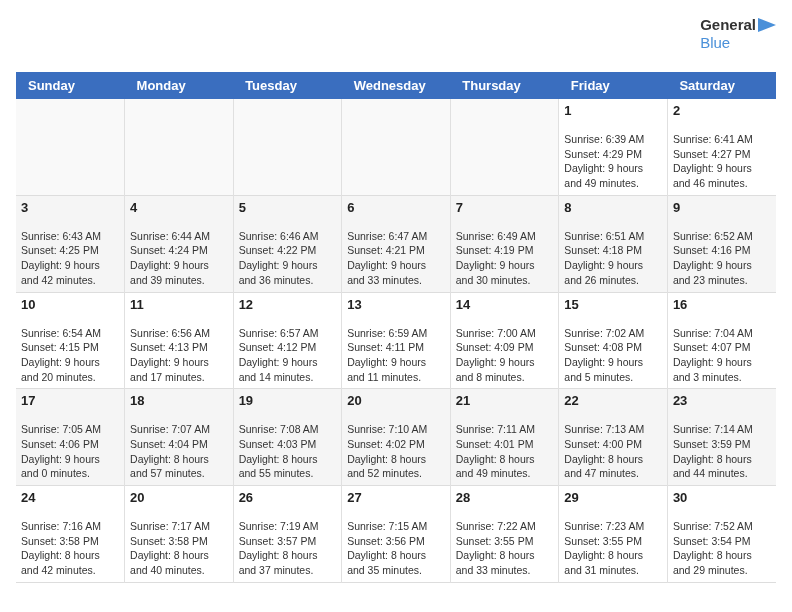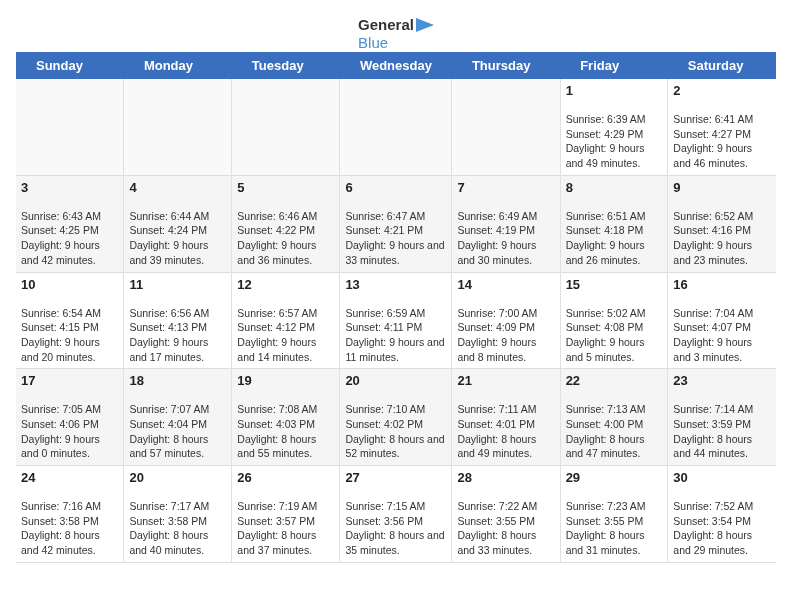--- a/index.html
+++ b/index.html
@@ -5,23 +5,23 @@
     * { box-sizing: border-box; margin: 0; padding: 0; }
     body {
       font-family: Arial, sans-serif;
       background: #fff;
       width: 792px;
       min-height: 612px;
       padding: 16px;
     }
     .header-area {
       display: flex;
-      justify-content: center;
+      justify-content: flex-end;
       align-items: flex-start;
-      margin-bottom: 0;
+      margin-bottom: 20px;
     }
     .logo {
       display: flex;
       align-items: center;
       gap: 4px;
     }
     .title-area {
       text-align: right;
     }
     .month-title {
@@ -34,21 +34,21 @@
       color: #555;
     }
     table {
       width: 100%;
       border-collapse: collapse;
       font-size: 11px;
     }
     thead tr th {
       background-color: #3a6ebf;
       color: #fff;
-      padding: 6px 20px;
+      padding: 6px 12px;
       text-align: left;
       font-size: 13px;
       font-weight: bold;
     }
     tbody tr {
       border-bottom: 1px solid #ddd;
     }
     tbody tr:nth-child(even) {
       background: #f5f5f5;
     }
@@ -205,21 +205,21 @@
 Daylight: 9 hours and 11 minutes.</div>
         </td>
         <td>
           <div class="day-number">14</div>
           <div class="day-info">Sunrise: 7:00 AM
 Sunset: 4:09 PM
 Daylight: 9 hours and 8 minutes.</div>
         </td>
         <td>
           <div class="day-number">15</div>
-          <div class="day-info">Sunrise: 5:02 AM
+          <div class="day-info">Sunrise: 7:02 AM
 Sunset: 4:08 PM
 Daylight: 9 hours and 5 minutes.</div>
         </td>
         <td>
           <div class="day-number">16</div>
           <div class="day-info">Sunrise: 7:04 AM
 Sunset: 4:07 PM
 Daylight: 9 hours and 3 minutes.</div>
         </td>
       </tr>

